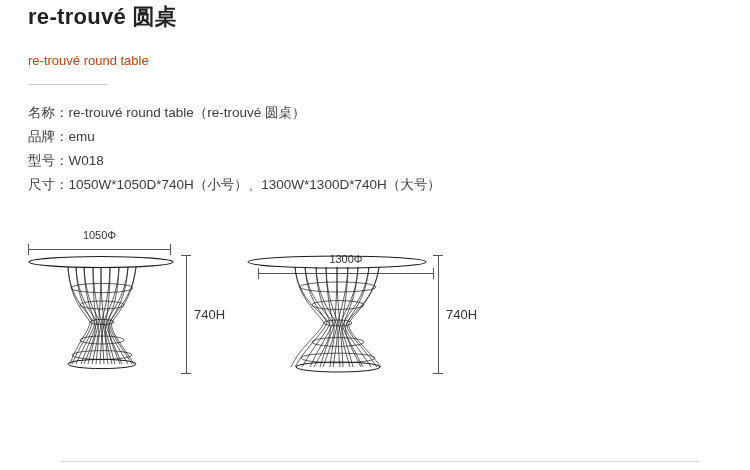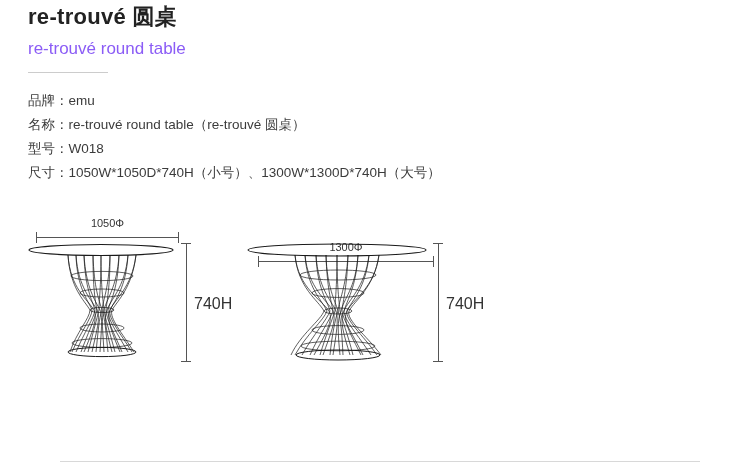--- a/index.html
+++ b/index.html
@@ -25,23 +25,23 @@
   .title {
     font-size: 22px;
     font-weight: bold;
     color: #222222;
     letter-spacing: 0.3px;
     margin: 0;
     padding-top: 2px;
     line-height: 30px;
   }
   .subtitle {
-    font-size: 17px;
-    color: #8b5cf6;
-    margin-top: 8px;
+    font-size: 13px;
+    color: #c2410c;
+    margin-top: 20px;
     line-height: 18px;
   }
   .model {
     font-size: 13px;
     color: #555555;
     margin-top: 4px;
     line-height: 18px;
   }
   .divider {
     width: 80px;
@@ -88,21 +88,21 @@
   .dim-width .wtick-l,
   .dim-width .wtick-r {
     position: absolute;
     top: 15px;
     width: 1px;
     height: 11px;
     background: #555555;
   }
   .dim-height {
     position: absolute;
-    font-size: 16px;
+    font-size: 13px;
     color: #333333;
   }
   .vline {
     position: absolute;
     width: 1px;
     background: #555555;
   }
   .vtick {
     position: absolute;
     height: 1px;
@@ -122,31 +122,31 @@
 </head>
 <body>
 
 <div class="page">
 
   <h1 class="title">re-trouvé 圆桌</h1>
   <div class="subtitle">re-trouvé round table</div>
   <div class="divider"></div>
 
   <div class="specs">
+    <div class="spec-line">名称：re-trouvé round table（re-trouvé 圆桌）</div>
     <div class="spec-line">品牌：emu</div>
-    <div class="spec-line">名称：re-trouvé round table（re-trouvé 圆桌）</div>
     <div class="spec-line">型号：W018</div>
     <div class="spec-line">尺寸：1050W*1050D*740H（小号）、1300W*1300D*740H（大号）</div>
   </div>
 
   <div class="diagram">
 
     <div class="table-unit unit-small">
 
-      <div class="dim-width" style="left:8px; width:143px;">
+      <div class="dim-width" style="left:0px; width:143px;">
         <span>1050Φ</span>
         <div class="wline" style="width:143px;"></div>
         <div class="wtick-l" style="left:0px;"></div>
         <div class="wtick-r" style="left:142px;"></div>
       </div>
 
       <svg width="160" height="140" viewBox="0 0 160 140" style="position:absolute; left:-4px; top:21px;">
 
         <ellipse cx="77" cy="12" rx="72" ry="5.5" fill="none" stroke="#1a1a1a" stroke-width="1.1"></ellipse>
 

